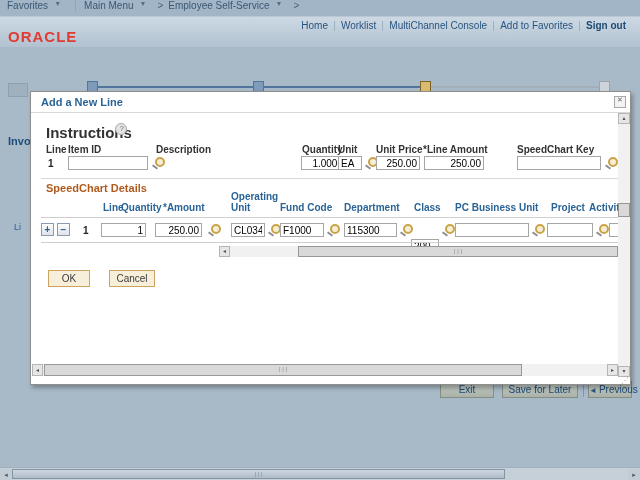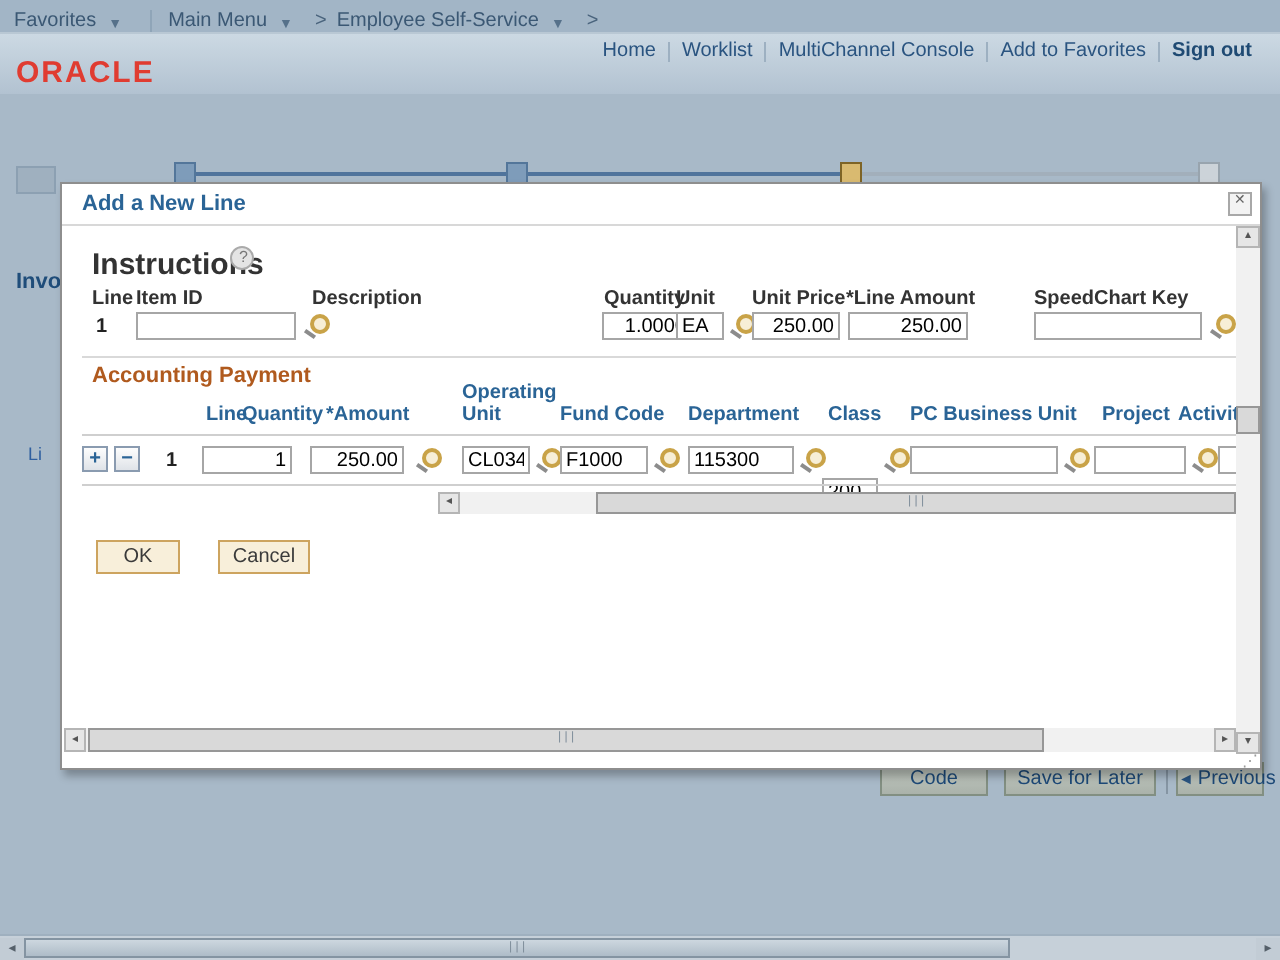--- a/index.html
+++ b/index.html
@@ -1,20 +1,20 @@
 <!DOCTYPE html>
 <html><head>
 <meta charset="utf-8">
 <style>
   html,body{margin:0;padding:0;}
   body{width:640px;height:480px;overflow:hidden;font-family:"Liberation Sans",sans-serif;background:#a8b9c8;}
   #app{position:relative;width:640px;height:480px;overflow:hidden;}
   
   .crumbbar{position:absolute;left:0;top:0;width:640px;height:17px;background:#a2b5c6;border-bottom:1px solid #b9c8d4;
-    display:flex;align-items:flex-end;font-size:10px;color:#3b5874;padding-left:7px;box-sizing:border-box;}
+    display:flex;align-items:flex-start;font-size:10px;color:#3b5874;padding-left:7px;box-sizing:border-box;}
   .crumb{margin-right:4px;cursor:pointer;}
   .caret-icon{font-size:7px;color:#56718a;margin:0 6px 0 2px;}
   .crumb-div{width:1px;height:11px;background:#8fa5b8;margin:0 8px;}
   .crumb-sep{margin:0 5px;color:#4a647d;}
   .header{position:absolute;left:0;top:17px;width:640px;height:30px;background:linear-gradient(#ccd9e3,#b2c2d1);}
   .hlinks{position:absolute;right:8px;top:3px;display:flex;align-items:center;font-size:10px;color:#2a5480;}
   .hlink{cursor:pointer;margin:0 6px;}
   .hlink-div{width:1px;height:10px;background:#9db0c1;}
   .signout{font-weight:bold;color:#1f4a73;}
   .logo{position:absolute;left:8px;top:11px;font-size:15px;font-weight:bold;color:#e03c31;letter-spacing:1px;}
@@ -115,21 +115,21 @@
   <div class="stepline-todo"></div>
   <div class="stepsq sq-done" style="left:87px;"></div>
   <div class="stepsq sq-done" style="left:253px;"></div>
   <div class="stepsq sq-active" style="left:420px;"></div>
   <div class="stepsq sq-todo" style="left:599px;"></div>
   <div class="bg-tab"></div>
 
   <div class="clip-head">Invo</div>
   <div class="clip-lbl">Li</div>
 
-  <div class="pgbtn" style="left:440px;width:54px;">Code</div>
+  <div class="pgbtn" style="left:440px;width:54px;">Exit</div>
   <div class="pgbtn" style="left:502px;width:76px;">Save for Later</div>
   <div class="pg-div" style="left:583px;"></div>
   <div class="pgbtn" style="left:588px;width:44px;"><span class="prev-arrow-icon">◄</span><span>Previous</span></div>
 
   <div class="pg-hscroll">
     <div class="pg-hs-arrow" style="left:0;">◂</div>
     <div class="pg-hs-thumb grip"></div>
     <div class="pg-hs-arrow" style="right:0;">▸</div>
   </div>
 
@@ -154,21 +154,21 @@
     <div class="mag" style="left:120px;top:65px;"></div>
     <input class="inp r" style="left: 270px; top: 64px; width: 45px;" value="1.0000">
     <input class="inp" style="left: 307px; top: 64px; width: 24px;" value="EA">
     <div class="mag" style="left:333px;top:65px;"></div>
     <input class="inp r" style="left: 345px; top: 64px; width: 44px;" value="250.00">
     <input class="inp r" style="left: 393px; top: 64px; width: 60px;" value="250.00">
     <input class="inp" style="left: 486px; top: 64px; width: 84px;" value="">
     <div class="mag" style="left:573px;top:65px;"></div>
 
     <div class="sect-rule" style="left:10px;top:86px;width:577px;"></div>
-    <div class="acct-lbl" style="left:15px;top:90px;">Accounting Payment</div>
+    <div class="acct-lbl" style="left:15px;top:90px;">SpeedChart Details</div>
 
     <div class="ghead" style="left:72px;top:110px;">Line</div>
     <div class="ghead" style="left:78px;top:110px;left:90px;">Quantity</div>
     <div class="ghead" style="left:132px;top:110px;">*Amount</div>
     <div class="ghead" style="left:200px;top:99px;width:50px;white-space:normal;line-height:11px;">Operating Unit</div>
     <div class="ghead" style="left:249px;top:110px;">Fund Code</div>
     <div class="ghead" style="left:313px;top:110px;">Department</div>
     <div class="ghead" style="left:383px;top:110px;">Class</div>
     <div class="ghead" style="left:424px;top:110px;">PC Business Unit</div>
     <div class="ghead" style="left:520px;top:110px;">Project</div>

